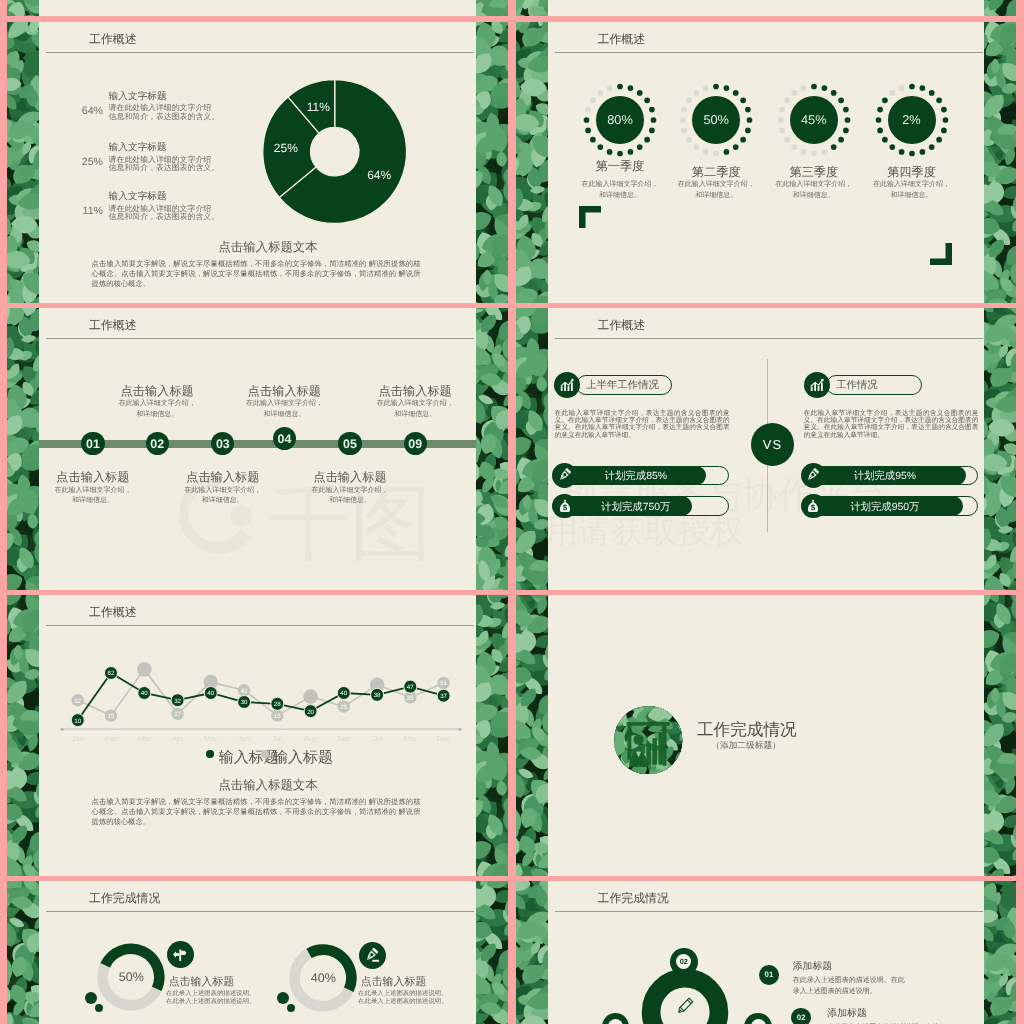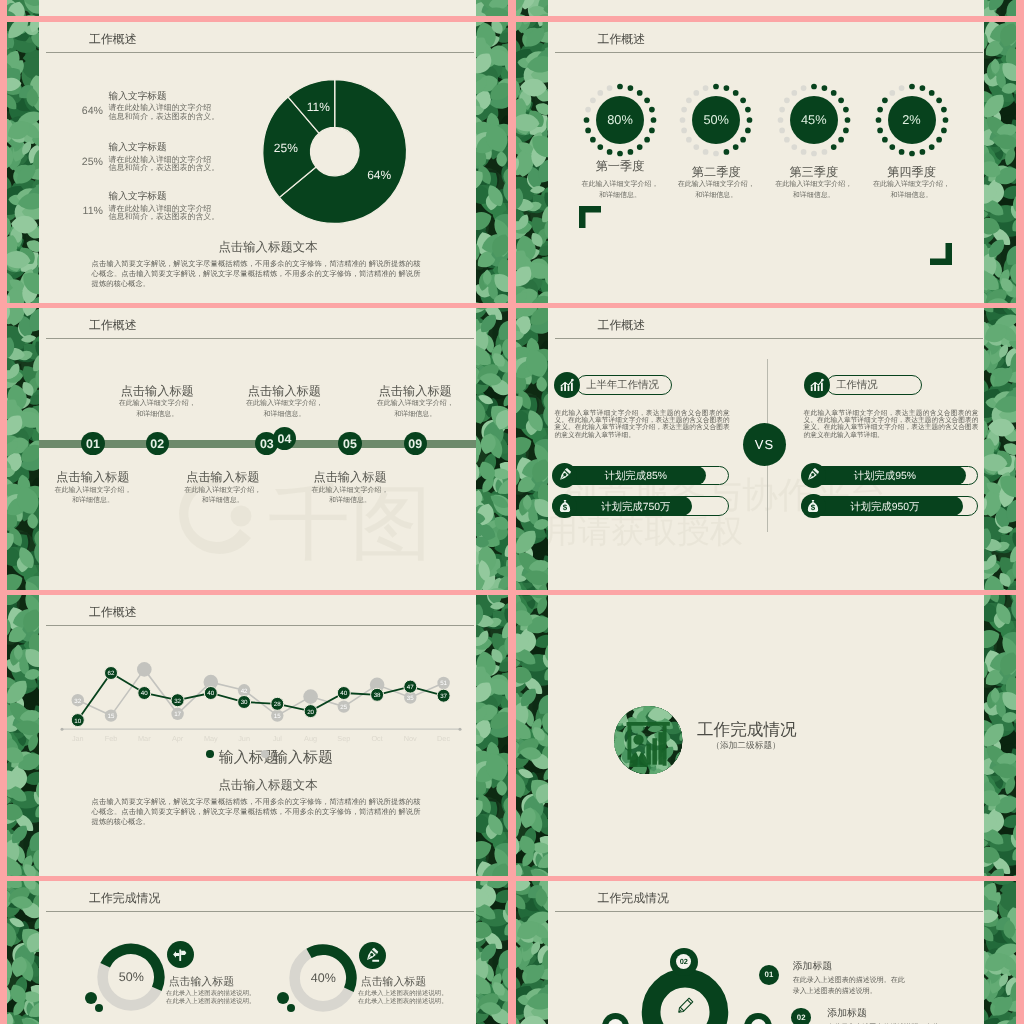--- a/index.html
+++ b/index.html
@@ -906,21 +906,21 @@
       </svg>
       <div class="s-title" style="left:82px;top:10px;">工作概述</div>
       <div class="s-rule" style="left:39.4px;top:30.3px;width:428px;"></div>
       <div class="tl-bar" style="left:32px;top:131.5px;width:436.5px;height:8.2px;"></div>
       <div class="tl-circle" style="left:74.2px;top:123.9px;width:23.4px;height:23.4px;">01</div>
       <div class="tl-h" style="left:37.9px;top:161.0px;width:96px;">点击输入标题</div>
       <div class="tl-d" style="left:45.9px;top:177.5px;width:80px;">在此输入详细文字介绍，和详细信息。</div>
       <div class="tl-circle" style="left:138.5px;top:123.9px;width:23.4px;height:23.4px;">02</div>
       <div class="tl-h" style="left:102.2px;top:74.5px;width:96px;">点击输入标题</div>
       <div class="tl-d" style="left:110.2px;top:91.0px;width:80px;">在此输入详细文字介绍，和详细信息。</div>
-      <div class="tl-circle" style="left:204.1px;top:123.9px;width:23.4px;height:23.4px;margin-left:44px;">03</div>
+      <div class="tl-circle" style="left:204.1px;top:123.9px;width:23.4px;height:23.4px;">03</div>
       <div class="tl-h" style="left:167.8px;top:161.0px;width:96px;">点击输入标题</div>
       <div class="tl-d" style="left:175.8px;top:177.5px;width:80px;">在此输入详细文字介绍，和详细信息。</div>
       <div class="tl-circle" style="left:265.7px;top:119px;width:23.4px;height:23.4px;">04</div>
       <div class="tl-h" style="left:229.4px;top:74.5px;width:96px;">点击输入标题</div>
       <div class="tl-d" style="left:237.4px;top:91.0px;width:80px;">在此输入详细文字介绍，和详细信息。</div>
       <div class="tl-circle" style="left:331.3px;top:123.9px;width:23.4px;height:23.4px;">05</div>
       <div class="tl-h" style="left:295.0px;top:161.0px;width:96px;">点击输入标题</div>
       <div class="tl-d" style="left:303.0px;top:177.5px;width:80px;">在此输入详细文字介绍，和详细信息。</div>
       <div class="tl-circle" style="left:396.5px;top:123.9px;width:23.4px;height:23.4px;">09</div>
       <div class="tl-h" style="left:360.2px;top:74.5px;width:96px;">点击输入标题</div>
@@ -938,21 +938,21 @@
       </svg>
       <svg class="leaf l" viewBox="0 0 32 281.5" preserveAspectRatio="none" width="32" height="281.5">
         <use href="#leafart" y="-411.0"></use>
       </svg>
       <svg class="leaf r" viewBox="0 0 32 281.5" preserveAspectRatio="none" width="32" height="281.5">
         <use href="#leafart" y="-83.0"></use>
       </svg>
       <div class="s-title" style="left:82px;top:10px;">工作概述</div>
       <div class="s-rule" style="left:39.4px;top:30.3px;width:428px;"></div>
       <div class="vs-divider" style="left:251.0px;top:50.7px;width:1px;height:173px;"></div>
-      <div class="vs-circle" style="left:227px;top:114.7px;width:43.8px;height:43.8px;text-align:right;">VS</div>
+      <div class="vs-circle" style="left:235px;top:114.7px;width:43.8px;height:43.8px;text-align:right;">VS</div>
       <div class="tag-pill" style="left:60.5px;top:66.7px;width:95.7px;height:20.8px;"></div>
       <div class="tag-ic" style="left:38.6px;top:64.0px;width:26px;height:26px;">
         <svg viewBox="0 0 24 24" width="17" height="17" style="position:absolute;left:50%;top:50%;transform:translate(-50%,-50%);">
           <g fill="#f5f7f2">
             <rect x="3.2" y="14.0" width="2.6" height="6.6" rx="0.5"></rect>
             <rect x="8.0" y="10.6" width="2.6" height="10.0" rx="0.5"></rect>
             <rect x="12.8" y="13.0" width="2.6" height="7.6" rx="0.5"></rect>
             <rect x="17.6" y="8.6" width="2.6" height="12.0" rx="0.5"></rect>
             <path d="M3.6 13.4 L9.3 8.2 L14.1 12.2 L19.4 5.2" stroke="#f5f7f2" stroke-width="1.5" fill="none" stroke-linecap="round" stroke-linejoin="round"></path>
             <circle cx="19.6" cy="5.1" r="1.9"></circle>

